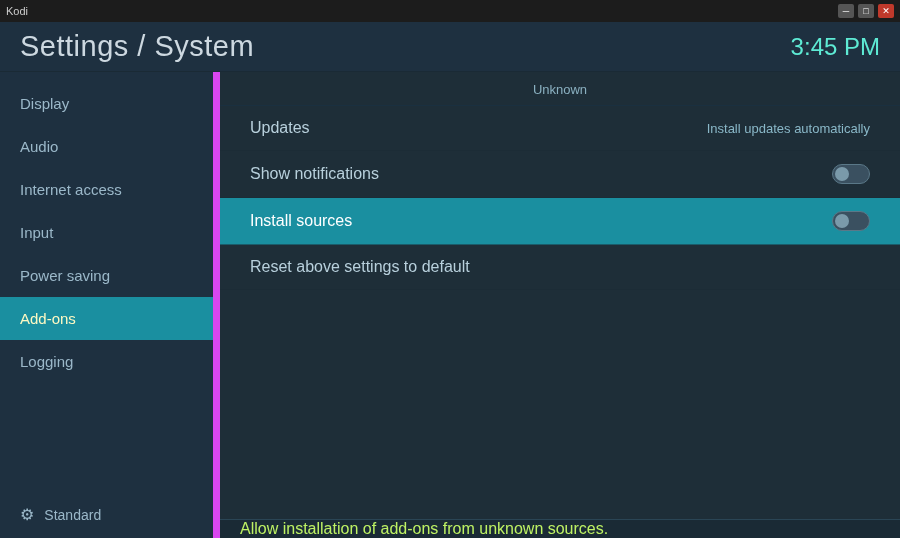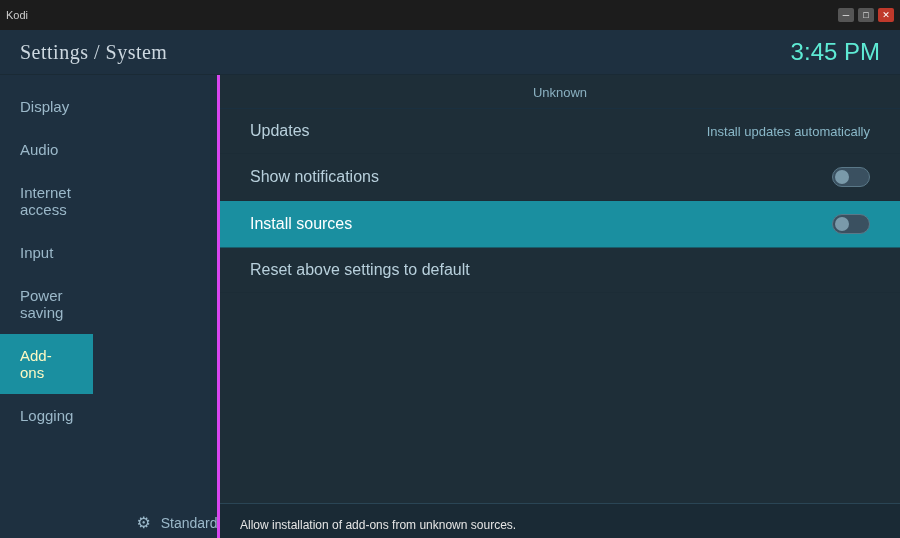--- a/index.html
+++ b/index.html
@@ -8,21 +8,21 @@
       width: 900px;
       height: 538px;
       background: #1a2a35;
       font-family: 'Segoe UI', Arial, sans-serif;
       overflow: hidden;
       color: #cdd8e0;
     }
 
     
     #titlebar {
-      height: 30px;
+      height: 22px;
       background: #1c1c1c;
       display: flex;
       align-items: center;
       justify-content: space-between;
       padding: 0 6px;
     }
     #titlebar-title {
       font-size: 11px;
       color: #ccc;
     }
@@ -55,46 +55,46 @@
     
     #header {
       display: flex;
       align-items: center;
       justify-content: space-between;
       padding: 8px 20px;
       background: #1e3040;
       border-bottom: 1px solid #1a2a35;
     }
     #header-title {
-      font-size: 20px;
+      font-size: 29px;
       font-weight: 300;
       color: #cdd8e0;
       letter-spacing: 0.5px;
-      font-family: Liberation Serif, serif;
     }
     #clock {
       font-size: 24px;
       font-weight: 300;
       color: #5eead4;
     }
 
     
     #body {
       display: flex;
       flex: 1;
       overflow: hidden;
     }
 
     
     #sidebar {
       width: 220px;
       background: #1e3040;
       display: flex;
+      flex-direction: column;
       padding-top: 10px;
-      border-right: 3px solid #d946ef;
+      border-right: 7px solid #d946ef;
       gap: 23px;
     }
 
     .sidebar-item {
       padding: 13px 20px;
       font-size: 15px;
       color: #9bb8c9;
       cursor: pointer;
       display: flex;
       align-items: center;
@@ -179,25 +179,25 @@
       height: 14px;
       border-radius: 50%;
       background: #7a9aaa;
       position: absolute;
       left: 2px;
       transition: left 0.2s;
     }
 
     
     #statusbar {
-      padding: 14px 20px;
+      padding: 0 20px;
       background: #1a2a35;
       border-top: 1px solid #2a4555;
-      font-size: 12px;
-      color: #e5e5e5;
+      font-size: 16px;
+      color: #bef264;
     }
   </style>
 </head>
 <body>
 
 <div id="titlebar">
   <span id="titlebar-title">Kodi</span>
   <div id="titlebar-controls">
     <div class="tb-btn tb-min">─</div>
     <div class="tb-btn tb-max">□</div>

